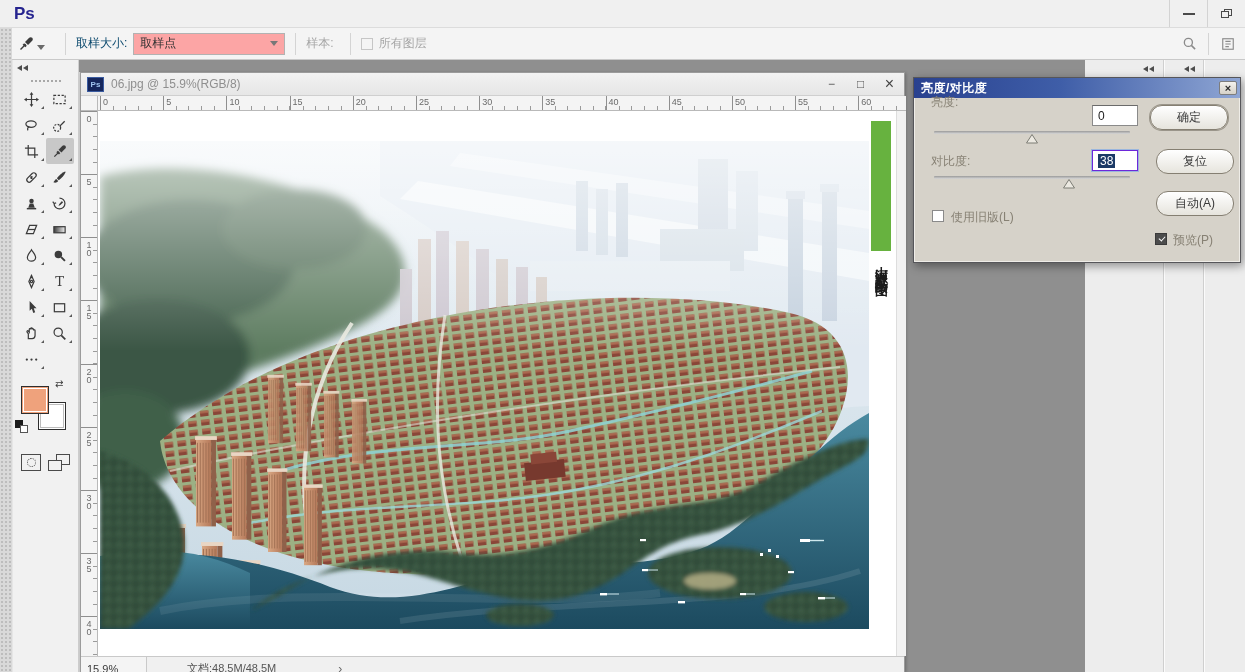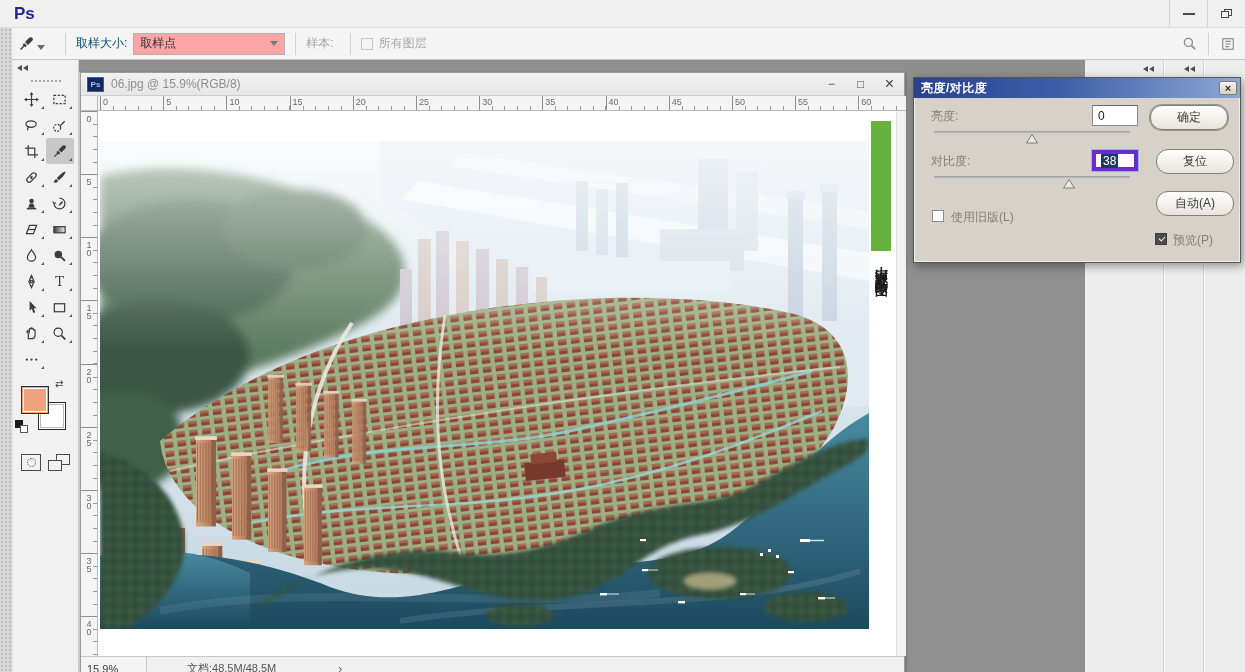--- a/index.html
+++ b/index.html
@@ -100,21 +100,21 @@
   .doc-info{margin-left:40px;color:#555}
   .status-chev{margin-left:62px;color:#666;font-size:12px}
 
   
   .dialog{position:absolute;left:913px;top:77px;width:328px;height:186px;background:#d6d2c9;border:1px solid #56565a;box-shadow:inset 0 0 0 1px #efede8,2px 3px 9px rgba(0,0,0,.4)}
   .dlg-title{height:20px;background:linear-gradient(90deg,#29418f 0%,#3f5ea8 45%,#8fa6d4 100%);display:flex;align-items:center;justify-content:space-between;padding:0 3px 0 7px}
   .dlg-title b{color:#fff;font-size:12px;letter-spacing:.5px}
   .dlg-close{width:18px;height:14px;background:linear-gradient(#f4f2ee,#d5d1c8);border:1px solid #7d7d7d;border-radius:2px;display:flex;align-items:center;justify-content:center;font-size:11px;font-weight:bold;color:#2b2b2b;line-height:1}
   .dlg-label{position:absolute;color:#878174;font-size:12px}
   .val-box{position:absolute;width:46px;height:21px;border:1px solid #8a8a8a;border-top-color:#6a6a6a;background:#fff;display:flex;align-items:center;padding-left:5px;color:#222}
-  .val-box.focus{border:4px solid #6d28d9;box-shadow:0 0 0 1px #9ab6dd}
+  .val-box.focus{border:1px solid #6d28d9;box-shadow:0 0 0 1px #9ab6dd}
   .val-box.focus span{background:#1c3a66;color:#fff;padding:0 2px}
   .slider-track{position:absolute;width:196px;height:3px;background:linear-gradient(#9a9a9a,#d8d8d8);border-radius:1px}
   .slider-thumb{position:absolute;width:14px;height:10px}
   .dlg-btn{position:absolute;width:78px;height:25px;border:1px solid #857f72;border-radius:12px;background:linear-gradient(#ffffff,#e6e4dd);display:flex;align-items:center;justify-content:center;font-size:12px;color:#3a3a3a}
   .dlg-btn.default{box-shadow:0 0 0 1px #9a958a}
   .dlg-cb{position:absolute;width:12px;height:12px;border:1px solid #8a8a8a;background:#fff}
   .dlg-cb.checked{background:#4c4c4c;border-color:#3a3a3a}
   .dlg-cb.checked::after{content:"";position:absolute;left:2.5px;top:1.5px;width:5px;height:3px;border-left:1.6px solid #fff;border-bottom:1.6px solid #fff;transform:rotate(-48deg)}
   .dlg-cb-label{position:absolute;color:#878174;font-size:12px}
 
@@ -595,21 +595,21 @@
       <span class="doc-info">文档:48.5M/48.5M</span>
       <span class="status-chev">›</span>
     </div>
   </div>
 
   <div class="dialog">
     <div class="dlg-title">
       <b>亮度/对比度</b>
       <span class="dlg-close">×</span>
     </div>
-    <span class="dlg-label" style="left:17px;top:30px">亮度:</span>
+    <span class="dlg-label" style="left:17px;top:16px">亮度:</span>
     <div class="val-box" style="left:178px;top:27px">
       <span>0</span>
     </div>
     <div class="slider-track" style="left:20px;top:53px"></div>
     <div class="slider-thumb" style="left:111px;top:55px">
       <svg width="14" height="10" viewBox="0 0 14 10">
           <polygon points="7,0.5 12.5,9 1.5,9" fill="#ece9e1" stroke="#7c7c74" stroke-width="1"></polygon>
         </svg>
     </div>
     <span class="dlg-label" style="left:17px;top:75px">对比度:</span>

